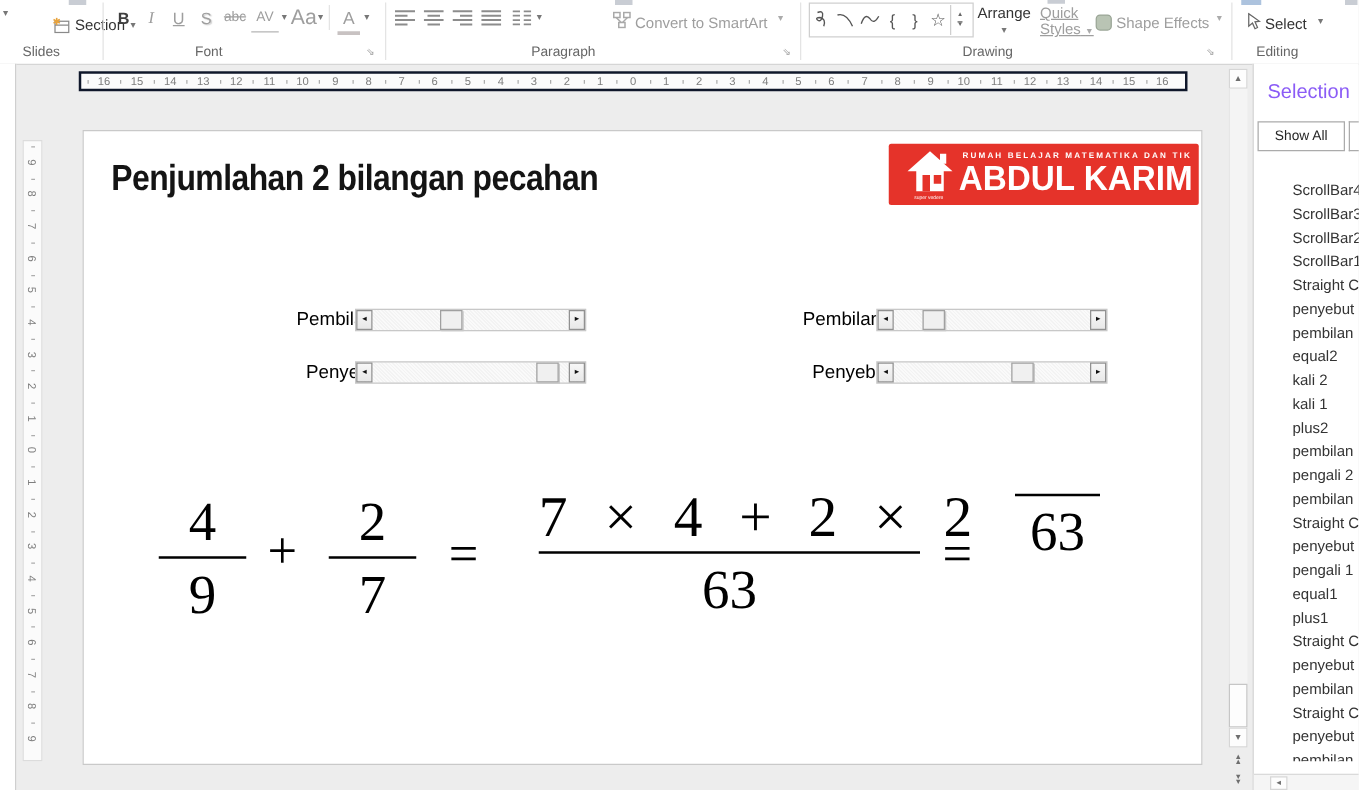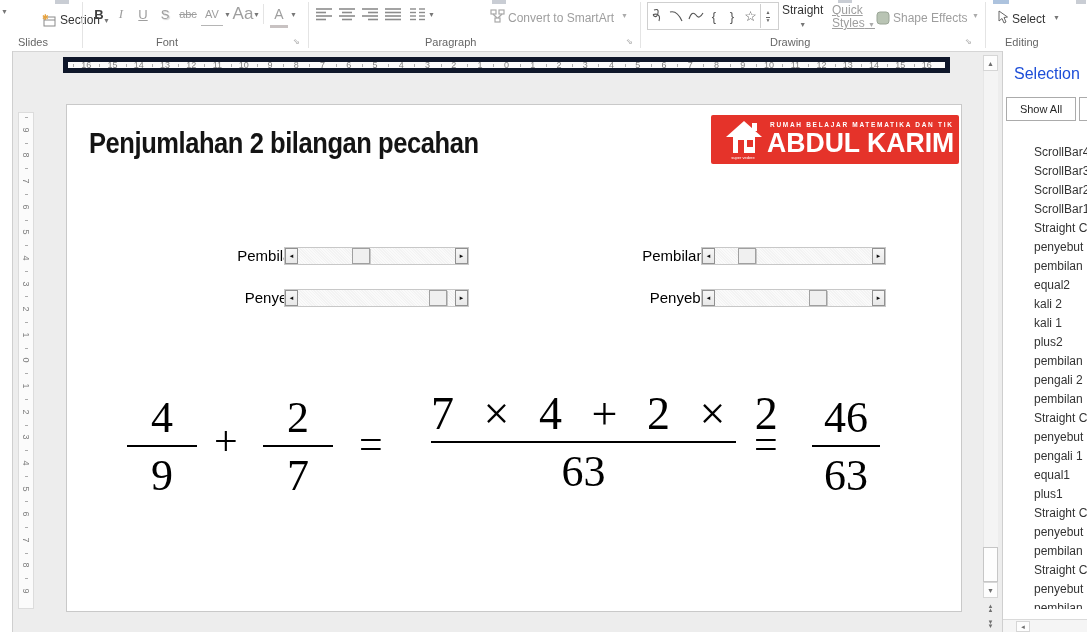--- a/index.html
+++ b/index.html
@@ -12,21 +12,21 @@
   .grp-divider{top:2px;width:1px;height:46px;background:#E4E4E4;}
   .grp-label{top:36px;font-size:11px;color:#666;text-align:left;}
   .launcher{width:10px;height:10px;font-size:8px;color:#9B9B9B;line-height:10px;}
   .rbtn{height:22px;display:flex;align-items:center;justify-content:center;font-size:13px;}
   .caret{font-size:7px;color:#777;}
   .disabled-txt{color:#9E9E9E;}
   .align-ico{display:inline-block;}
   .partial{overflow:hidden;background:#C9CDD4;}
 
   
-  #hruler{left:63px;top:57px;width:887px;height:16px;background:#FBFBFB;border:5px solid #0f172a;
+  #hruler{left:63px;top:57px;width:887px;height:16px;background:#FBFBFB;border:2px solid #0f172a;
           display:flex;align-items:center;padding:0 5px;box-sizing:border-box;}
   .hr-cell{flex:1;position:relative;text-align:center;font-size:9px;color:#7E7E7E;line-height:14px;}
   .hr-cell::before{content:"";position:absolute;left:0;top:6px;width:1px;height:3px;background:#ADADAD;}
   #vruler{left:18px;top:112px;width:16px;height:497px;background:#FBFBFB;border:1px solid #DCDCDC;
           display:flex;flex-direction:column;align-items:center;padding:4px 0;box-sizing:border-box;}
   .vr-cell{flex:1;position:relative;width:100%;text-align:center;font-size:9px;color:#7E7E7E;
            display:flex;align-items:center;justify-content:center;}
   .vr-cell span{display:inline-block;transform:rotate(90deg);}
   .vr-cell::before{content:"";position:absolute;top:0;left:6px;height:1px;width:3px;background:#ADADAD;}
 
@@ -208,21 +208,21 @@
         <svg width="16" height="16" style="margin:0 auto;">
             <path d="M1 11 Q4 2 8 7 Q11 12 15 5" fill="none" stroke="#555" stroke-width="1.1"></path>
           </svg>
       </span>
       <span style="width:18px;text-align:center;font-size:13px;color:#555;">{</span>
       <span style="width:18px;text-align:center;font-size:13px;color:#555;">}</span>
       <span style="width:19px;text-align:center;font-size:14px;color:#555;">☆</span>
       <span style="width:14px;height:24px;border-left:1px solid #CFCFCF;display:flex;flex-direction:column;align-items:center;justify-content:center;font-size:5px;color:#666;line-height:5px;">▲<span style="border-top:1px solid #666;margin-top:2px;">▼</span></span>
     </div>
     <div class="abs" style="left:782px;top:3px;font-size:12px;color:#333;">
-      <span>Straight</span>
+      <span>Arrange</span>
       <div class="caret" style="text-align:center;margin-top:4px;">▼</div>
     </div>
     <div class="abs partial" style="left:838px;top:0;width:14px;height:3px;"></div>
     <div class="abs disabled-txt" style="left:832px;top:4px;font-size:12px;line-height:13px;text-decoration:underline;">
       <span>Quick</span><br>
       <span>Styles</span>
       <span class="caret" style="color:#ABABAB;">▼</span>
     </div>
     <div class="abs" style="left:876px;top:11px;">
       <svg width="14" height="14">
@@ -403,35 +403,34 @@
       <span class="den">7</span>
     </div>
     <div class="op" style="left:292px;top:318px;">=</div>
     <div class="frac" id="bigfrac" style="left:364px;top:284px;width:305px;">
       <span class="num">7 × 4 + 2 × 2</span>
       <span class="bar"></span>
       <span class="den">63</span>
     </div>
     <div class="op" style="left:687px;top:318px;">=</div>
     <div class="frac" style="left:745px;top:288px;width:68px;">
-      <span class="num">46</span>
       <span class="bar"></span>
       <span class="den">63</span>
     </div>
   </div>
 
   <div class="abs sb-btn" style="left:983px;top:55px;height:16px;">▲</div>
   <div class="abs sb-track" style="left:983px;top:71px;height:476px;"></div>
   <div class="abs sb-thumb" style="left:983px;top:547px;height:35px;"></div>
   <div class="abs sb-btn" style="left:983px;top:582px;height:16px;">▼</div>
   <div class="abs chev" style="left:983px;top:601px;">▲<br>▲</div>
   <div class="abs chev" style="left:983px;top:617px;">▼<br>▼</div>
 
   <div id="pane" class="abs">
-    <div id="pane-title" class="abs" style="color: #1d4ed8;">Selection</div>
+    <div id="pane-title" class="abs" style="color: #8b5cf6;">Selection</div>
     <div id="showall" class="abs">Show All</div>
     <div id="hideall-partial" class="abs"></div>
     <div id="pane-items" class="abs">
 
     <div class="pane-item">ScrollBar4</div>
         <div class="pane-item">ScrollBar3</div>
         <div class="pane-item">ScrollBar2</div>
         <div class="pane-item">ScrollBar1</div>
         <div class="pane-item">Straight C</div>
         <div class="pane-item">penyebut</div>

